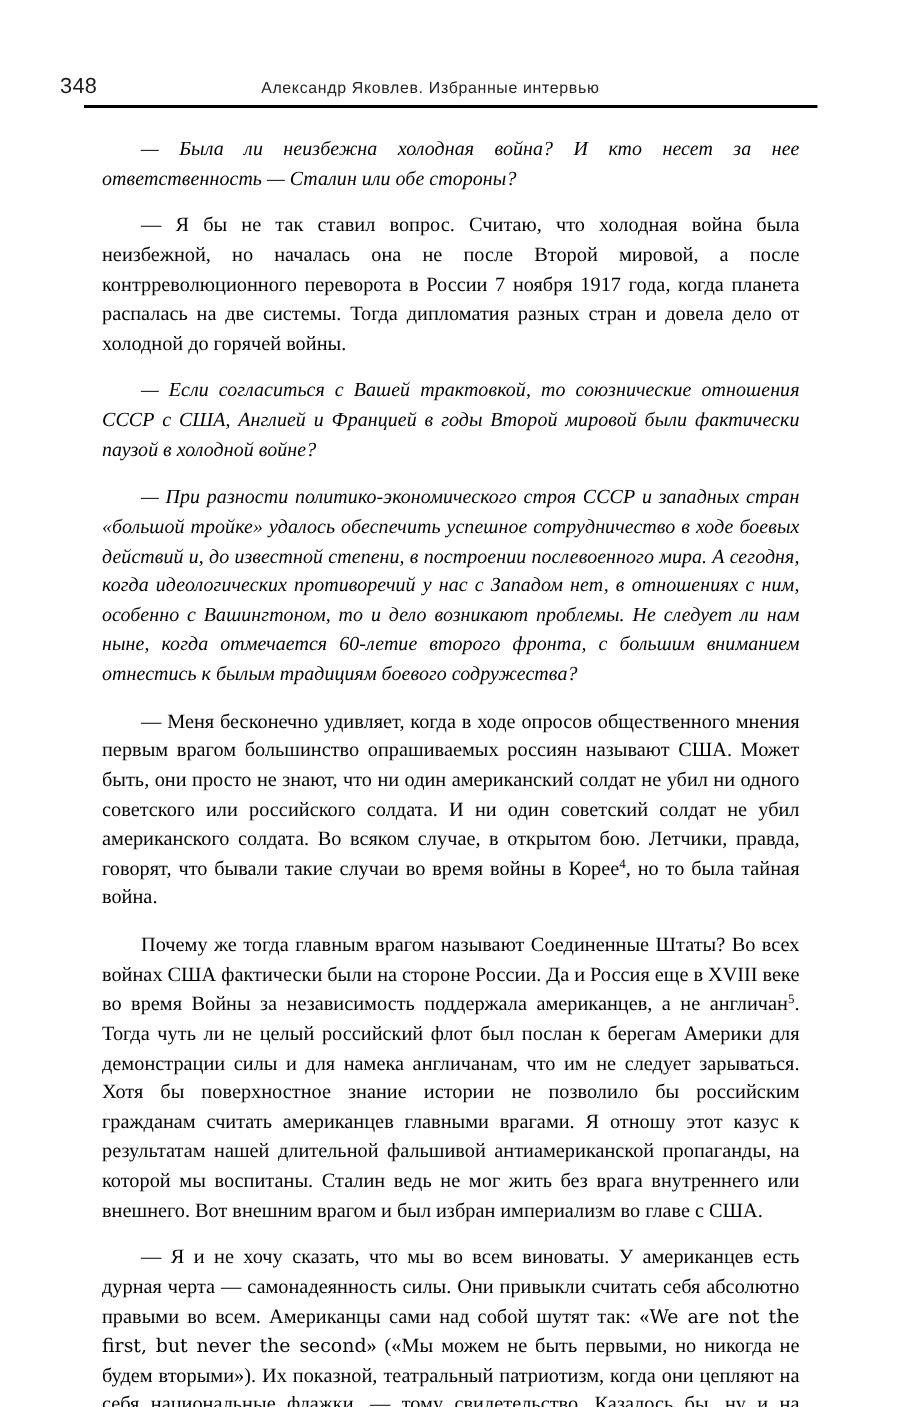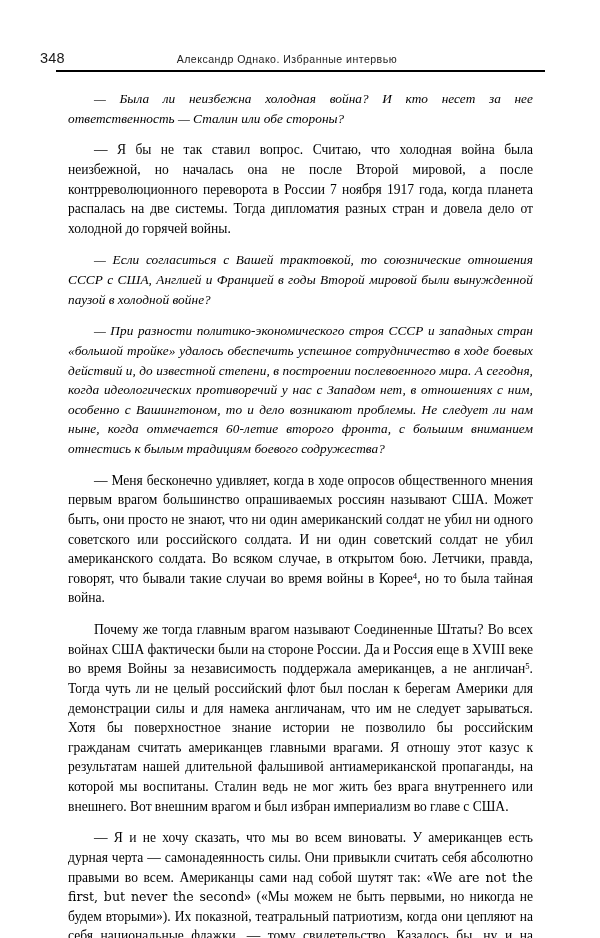--- a/index.html
+++ b/index.html
@@ -100,31 +100,31 @@
     vertical-align: 0.52em;
   }
 </style>
 </head>
 <body>
 
 <div class="page">
 
   <div class="running-head">
     <span class="folio">348</span>
-    <span class="head-title">Александр Однако. Избранные интервью</span>
+    <span class="head-title">Александр Яковлев. Избранные интервью</span>
   </div>
   <div class="head-rule"></div>
 
   <div class="column">
 
     <p class="para italic">— Была ли неизбежна холодная война? И кто несет за нее ответственность — Сталин или обе стороны?</p>
 
     <p class="para">— Я бы не так ставил вопрос. Считаю, что холодная война была неизбежной, но началась она не после Второй мировой, а после контрреволюционного переворота в России 7 ноября 1917 года, когда планета распалась на две системы. Тогда дипломатия разных стран и довела дело от холодной до горячей войны.</p>
 
-    <p class="para italic">— Если согласиться с Вашей трактовкой, то союзнические отношения СССР с США, Англией и Францией в годы Второй мировой были вынужденной паузой в холодной войне?</p>
+    <p class="para italic">— Если согласиться с Вашей трактовкой, то союзнические отношения СССР с США, Англией и Францией в годы Второй мировой были фактически паузой в холодной войне?</p>
 
 
     <p class="para italic">— При разности политико-экономического строя СССР и западных стран «большой тройке» удалось обеспечить успешное сотрудничество в ходе боевых действий и, до известной степени, в построении послевоенного мира. А сегодня, когда идеологических противоречий у нас с Западом нет, в отношениях с ним, особенно с Вашингтоном, то и дело возникают проблемы. Не следует ли нам ныне, когда отмечается 60-летие второго фронта, с большим вниманием отнестись к былым традициям боевого содружества?</p>
 
     <p class="para">
       <span>— Меня бесконечно удивляет, когда в ходе опросов общественного мнения первым врагом большинство опрашиваемых россиян называют США. Может быть, они просто не знают, что ни один американский солдат не убил ни одного советского или российского солдата. И ни один советский солдат не убил американского солдата. Во всяком случае, в открытом бою. Летчики, правда, говорят, что бывали такие случаи во время войны в Корее</span><sup class="fn">4</sup><span>, но то была тайная война.</span>
     </p>
 
     <p class="para">
       <span>Почему же тогда главным врагом называют Соединенные Штаты? Во всех войнах США фактически были на стороне России. Да и Россия еще в XVIII веке во время Войны за независимость поддержала американцев, а не англичан</span><sup class="fn">5</sup><span>. Тогда чуть ли не целый российский флот был послан к берегам Америки для демонстрации силы и для намека англичанам, что им не следует зарываться. Хотя бы поверхностное знание истории не позволило бы российским гражданам считать американцев главными врагами. Я отношу этот казус к результатам нашей длительной фальшивой антиамериканской пропаганды, на которой мы воспитаны. Сталин ведь не мог жить без врага внутреннего или внешнего. Вот внешним врагом и был избран империализм во главе с США.</span>

